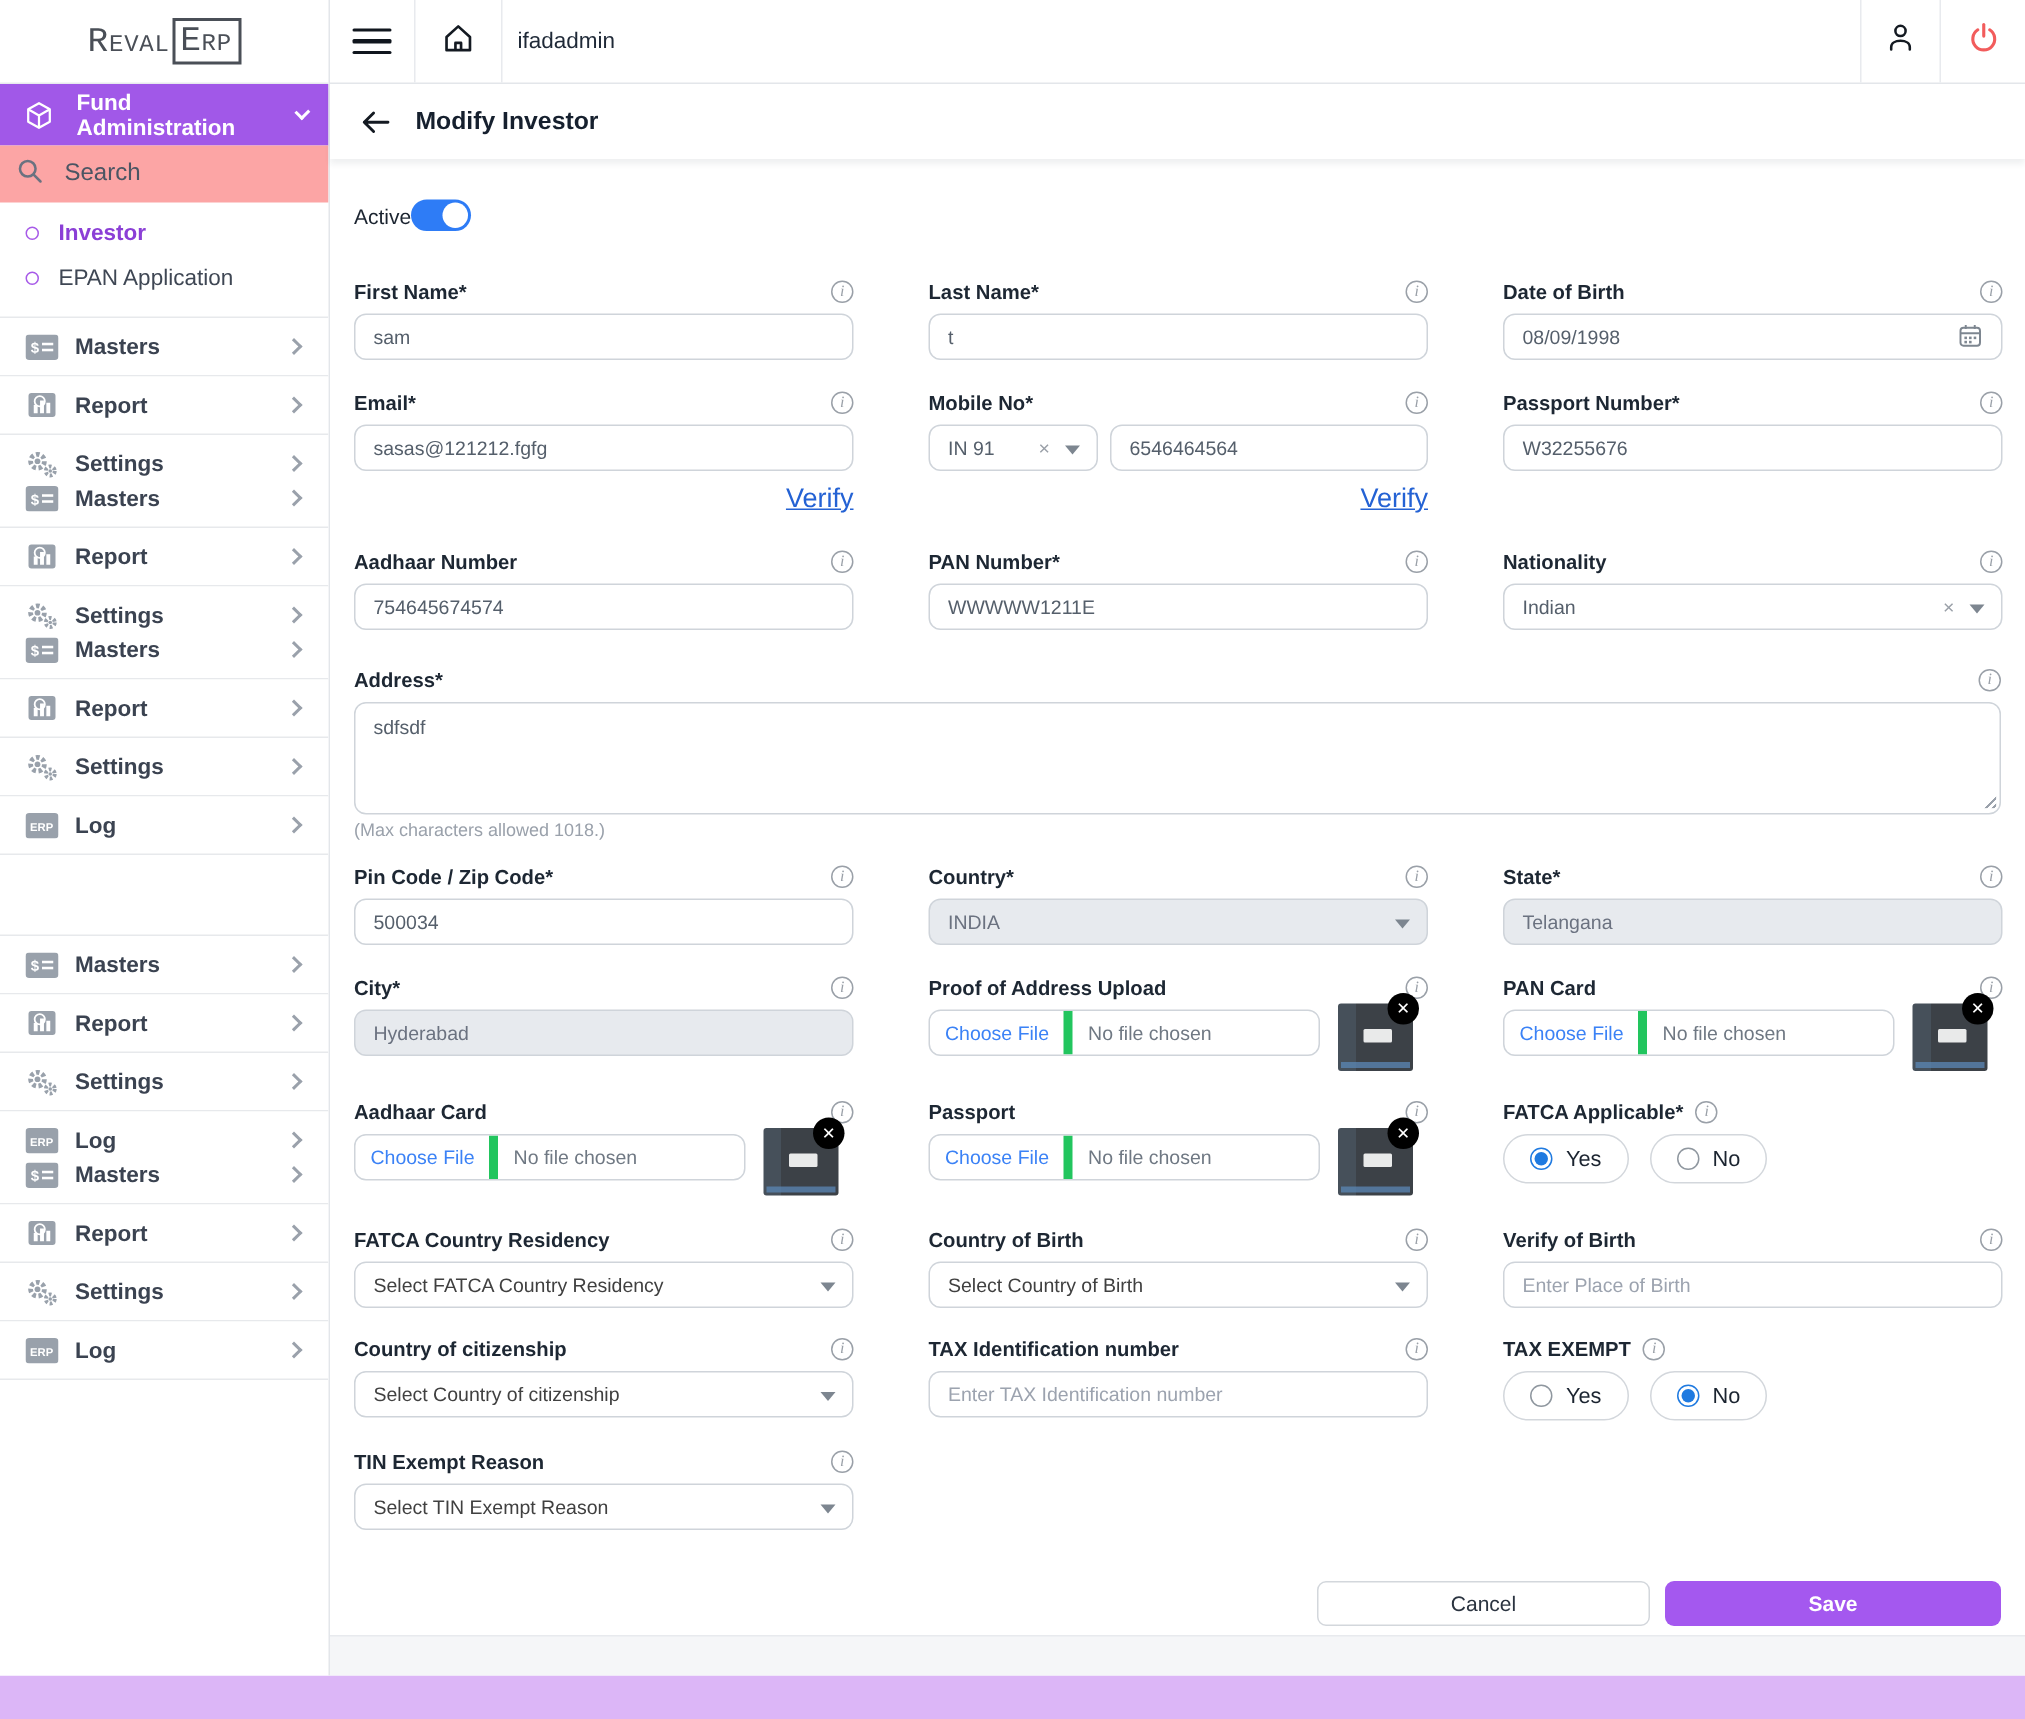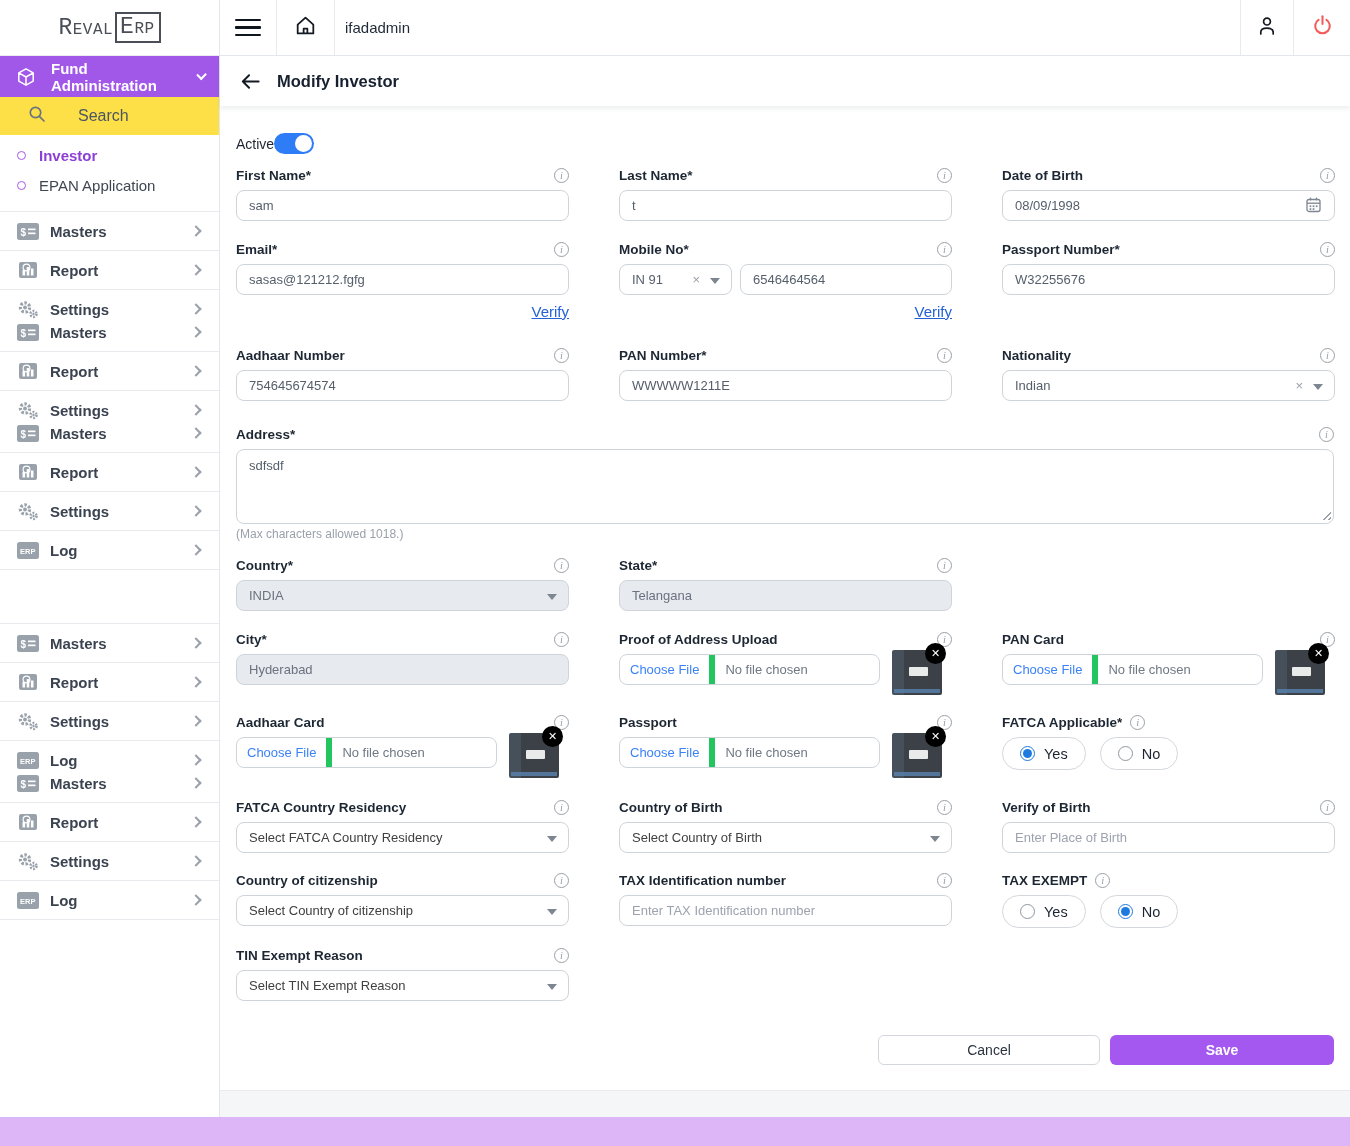--- a/index.html
+++ b/index.html
@@ -11,21 +11,21 @@
   }
   .app { display:flex; height:1117px; }
 
   
   .sidebar { width:220px; border-right:1px solid #e3e6ea; background:#fff; display:flex; flex-direction:column; overflow:hidden; }
   .logo-cell { height:56px; border-bottom:1px solid #e8eaee; display:flex; align-items:center; justify-content:center; flex-shrink:0;}
   .logo { font-family:Liberation Mono, monospace; color:#4a4f57; font-size:23px; font-variant:small-caps; letter-spacing:.5px; display:flex; align-items:center;}
   .logo-box { border:2px solid #4a4f57; padding:0 4px 1px 3px; margin-left:2px; }
   .module-header { height:41px; background:#a158e8; color:#fff; display:flex; align-items:center; gap:13px; padding:0 14px; font-size:15px; font-weight:bold; flex-shrink:0; cursor:pointer;}
   .module-header .chev-down { width:8px; height:8px; border-right:2px solid #fff; border-bottom:2px solid #fff; transform:rotate(45deg); margin-left:auto; margin-top:-4px;}
-  .search-row { height:38px; background:#fde047; display:flex; align-items:center; gap:32px; padding:0 28px; color:#4b5563; font-size:16px; flex-shrink:0; cursor:text;}
+  .search-row { height:38px; background:#fca5a5; display:flex; align-items:center; gap:14px; padding:0 11px; color:#4b5563; font-size:16px; flex-shrink:0; cursor:text;}
   .quick-links { padding:5px 0 2px; flex-shrink:0;}
   .quick-link { height:30px; display:flex; align-items:center; gap:13px; padding:0 17px; font-size:15px; cursor:pointer;}
   .bullet { width:9px; height:9px; border:1.5px solid #a75ae8; border-radius:50%; flex-shrink:0;}
   .quick-link.active .ql-label { color:#8b3fd6; font-weight:bold;}
   .quick-link .ql-label { color:#3f4754;}
   #sidebar-menu { margin-top:9px; }
   .menu-row { border-bottom:1px solid #e7e9ec; padding:9px 16px; display:flex; flex-direction:column; gap:3px; cursor:pointer; background:#fff;}
   .menu-group .menu-row:first-child { border-top:1px solid #e7e9ec; }
   .menu-group + .menu-group { margin-top:53px; }
   .menu-line { display:flex; align-items:center; height:20px; }
@@ -46,21 +46,21 @@
   .tb-power { width:57px; border-left:1px solid #e8eaee; cursor:pointer;}
 
   .page-title { height:50px; background:#fff; display:flex; align-items:center; gap:15px; padding:0 19px; font-size:16.5px; font-weight:bold; color:#16202e; box-shadow:0 3px 4px rgba(25,39,57,.07); position:relative; z-index:2; flex-shrink:0;}
   .back-btn { display:flex; align-items:center; cursor:pointer;}
 
   .content { flex:1; background:#fff; padding:27px 16px 0; overflow:hidden;}
   .content-footer { height:27px; background:#f5f6f8; border-top:1px solid #e8eaee; flex-shrink:0;}
   .bottom-bar { height:29px; background:#dcb6f7; }
 
   
-  .active-row { display:flex; align-items:center; margin-bottom:13px; font-size:14px; color:#1b2430;}
+  .active-row { display:flex; align-items:center; margin-bottom:32px; font-size:14px; color:#1b2430;}
   .toggle { width:40px; height:21px; border-radius:11px; background:#2e7cf6; position:relative; cursor:pointer;}
   .toggle::after { content:""; position:absolute; width:17px; height:17px; border-radius:50%; background:#fff; right:2px; top:2px;}
 
   .frow { display:flex; gap:50px; }
   .fcol { width:333px; flex-shrink:0;}
   .span3 { width:1099px; }
   .mb20{margin-bottom:20px}.mb26{margin-bottom:26px}.mb25{margin-bottom:25px}.mb15{margin-bottom:15px}
   .mb19{margin-bottom:19px}.mb21{margin-bottom:21px}
 
   .label-row { display:flex; align-items:center; justify-content:space-between; margin-bottom:6px; height:17px;}
@@ -79,21 +79,21 @@
   .clear-x::after { content:"×"; }
   .ph { color:#404040; }
 
   .datebox { justify-content:space-between; cursor:pointer;}
 
   .phone-row { display:flex; gap:8px; }
   .phone-cc { width:113px; flex-shrink:0;}
   .phone-num { flex:1; }
 
   .verify-row { text-align:right; margin-top:8px; height:18px;}
-  .verify-link { color:#2462d4; font-size:15px; text-decoration:underline; cursor:pointer;}
+  .verify-link { color:#2462d4; font-size:18px; text-decoration:underline; cursor:pointer;}
 
   .address-wrap { position:relative; }
   textarea.addr { width:100%; height:75px; border:1px solid #cfd4da; border-radius:8px; padding:8px 12px; font-size:13px; color:#555f6b; resize:none; font-family:inherit; outline:none; display:block;}
   .grip { position:absolute; right:3px; bottom:4px; width:10px; height:10px; background:repeating-linear-gradient(135deg, transparent 0 2px, #9aa1ab 2px 3.2px); clip-path:polygon(100% 0, 100% 100%, 0 100%); cursor:nwse-resize;}
   .max-note { font-size:12px; color:#9aa1ab; margin-top:3px; height:15px;}
 
   .file-wrap { display:flex; align-items:flex-start; gap:12px;}
   .filebox { display:flex; align-items:center; height:31px; width:261px; border:1px solid #cfd4da; border-radius:8px; background:#fff; overflow:hidden; cursor:pointer;}
   .file-btn { padding:0 10px; border-right:6px solid #22c55e; font-size:13px; color:#3b82f6; height:100%; display:flex; align-items:center; white-space:nowrap; flex-shrink:0;}
   .file-status { padding:0 10px; font-size:13px; color:#6f7883; white-space:nowrap;}
@@ -570,20 +570,27 @@
             <textarea class="addr" style="">sdfsdf</textarea>
             <span class="grip"></span>
           </div>
           <div class="max-note">(Max characters allowed 1018.)</div>
         </div>
       </div>
 
       <div class="frow mb20">
         <div class="fcol">
           <div class="label-row">
+            <span class="flabel">Pin Code / Zip Code*</span>
+            <span class="info"></span>
+          </div>
+          <input class="inp" value="500034" style="">
+        </div>
+        <div class="fcol">
+          <div class="label-row">
             <span class="flabel">Country*</span>
             <span class="info"></span>
           </div>
           <div class="inp selectbox disabled">
             <span>INDIA</span>
             <span class="caret"></span>
           </div>
         </div>
         <div class="fcol">
           <div class="label-row">

